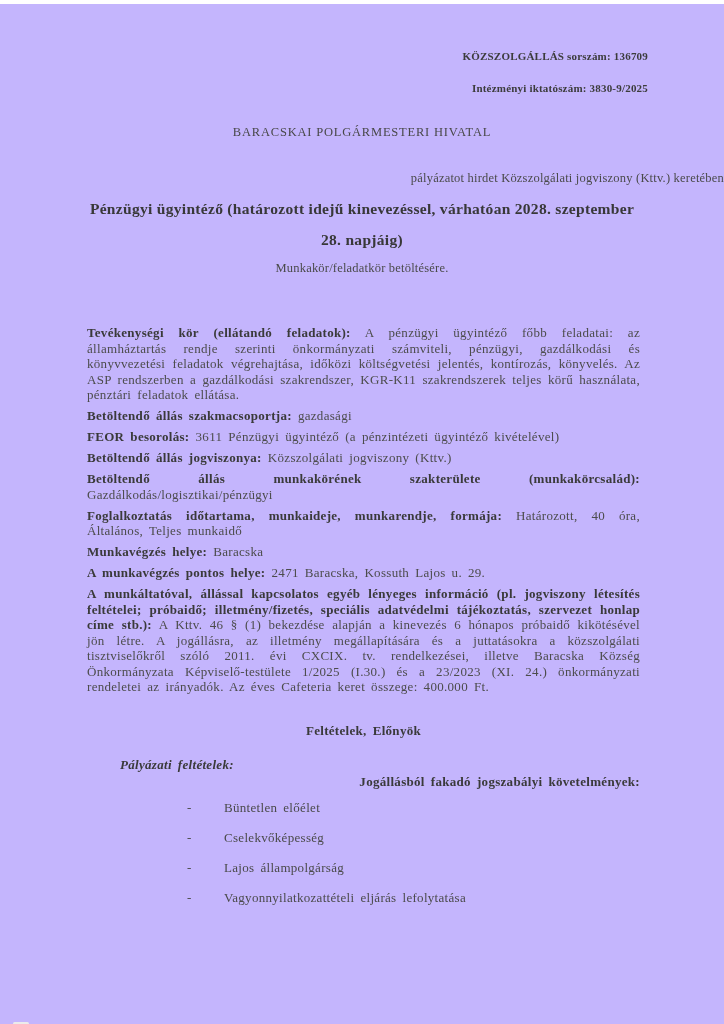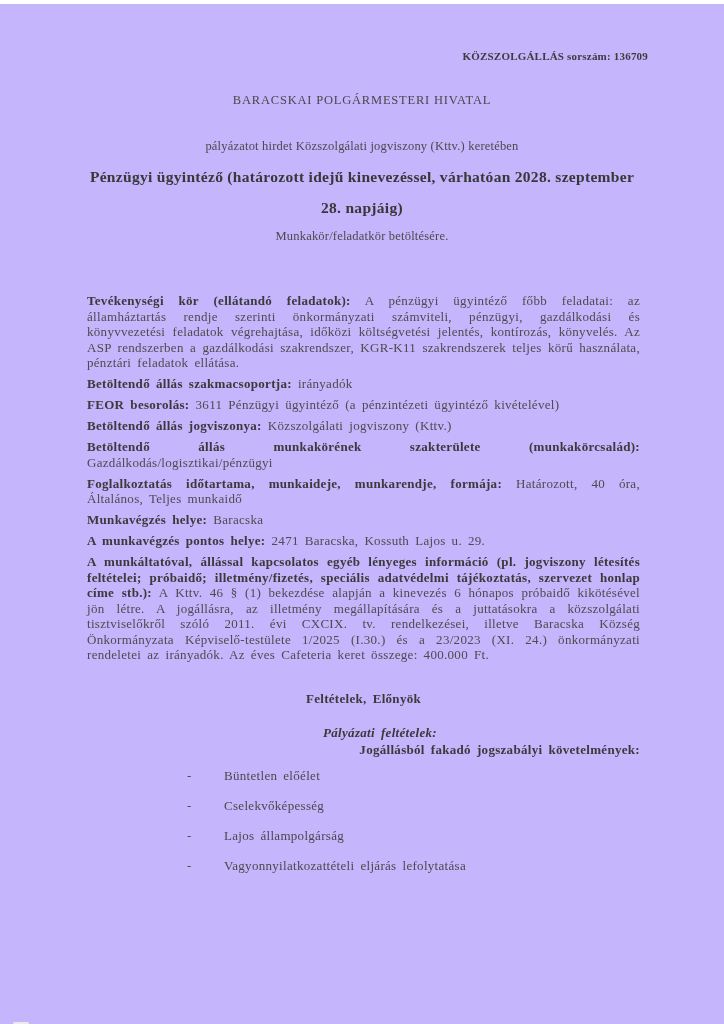--- a/index.html
+++ b/index.html
@@ -52,20 +52,21 @@
     color: #484848;
     letter-spacing: 0.8px;
     line-height: 16px;
     margin-top: 9px;
   }
   .intro-line {
     font-size: 12.5px;
     color: #4a4a4a;
     margin-top: 31px;
     letter-spacing: 0.2px;
+    text-align: right;
   }
   .job-title {
     font-size: 15.5px;
     font-weight: 700;
     color: #383838;
     line-height: 31px;
     margin: 7px auto 0 auto;
     max-width: 560px;
     letter-spacing: 0.3px;
   }
@@ -104,21 +105,21 @@
     color: #3a3a3a;
     margin-top: 28px;
     text-align: center;
   }
   .subsection-title {
     font-weight: 700;
     font-style: italic;
     color: #3a3a3a;
     margin-top: 19px;
     padding-left: 33px;
-    text-align: center;
+    text-align: left;
   }
   .requirements-title {
     font-weight: 700;
     color: #3a3a3a;
     margin-top: 1px;
     padding-left: 58px;
     text-align: right;
   }
   .bullet-list {
     list-style: none;
@@ -152,39 +153,40 @@
     border-radius: 2px;
   }
 </style>
 </head>
 <body>
 
 <div class="page">
 
   <div class="doc-header">
     <div class="hline">KÖZSZOLGÁLLÁS sorszám: 136709</div>
+    <div class="hline">Intézményi iktatószám: 3830-9/2025</div>
   </div>
 
   <div class="title-block">
     <div class="org-name">BARACSKAI POLGÁRMESTERI HIVATAL</div>
     <div class="intro-line">pályázatot hirdet Közszolgálati jogviszony (Kttv.) keretében</div>
     <div class="job-title">Pénzügyi ügyintéző (határozott idejű kinevezéssel, várhatóan 2028. szeptember 28. napjáig)</div>
     <div class="subtitle">Munkakör/feladatkör betöltésére.</div>
   </div>
 
   <div class="doc-body">
 
     <p class="detail-para">
       <span class="detail-label">Tevékenységi kör (ellátandó feladatok):</span>
       <span class="detail-value">A pénzügyi ügyintéző főbb feladatai: az államháztartás rendje szerinti önkormányzati számviteli, pénzügyi, gazdálkodási és könyvvezetési feladatok végrehajtása, időközi költségvetési jelentés, kontírozás, könyvelés. Az ASP rendszerben a gazdálkodási szakrendszer, KGR-K11 szakrendszerek teljes körű használata, pénztári feladatok ellátása.</span>
     </p>
 
     <p class="detail-para">
       <span class="detail-label">Betöltendő állás szakmacsoportja:</span>
-      <span class="detail-value">irányadók</span>
+      <span class="detail-value">gazdasági</span>
     </p>
 
     <p class="detail-para">
       <span class="detail-label">FEOR besorolás:</span>
       <span class="detail-value">3611 Pénzügyi ügyintéző (a pénzintézeti ügyintéző kivételével)</span>
     </p>
 
     <p class="detail-para">
       <span class="detail-label">Betöltendő állás jogviszonya:</span>
       <span class="detail-value">Közszolgálati jogviszony (Kttv.)</span>

